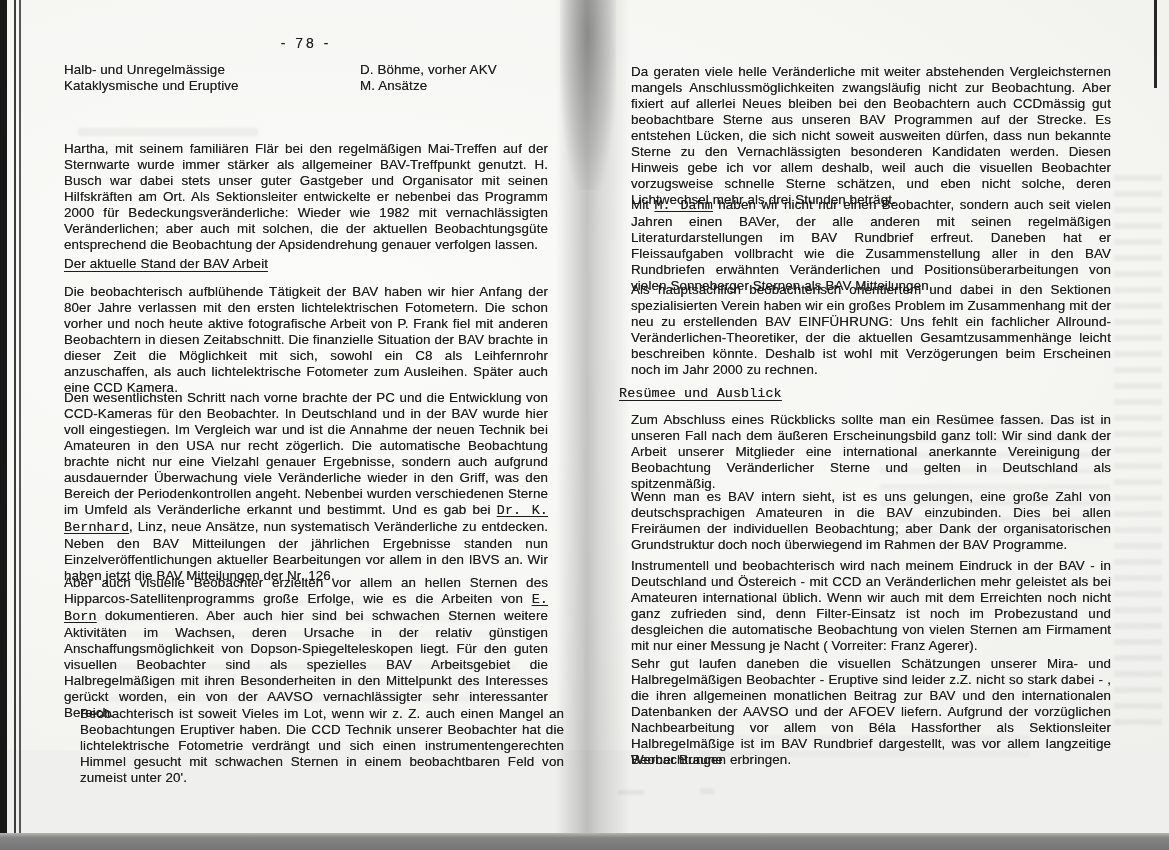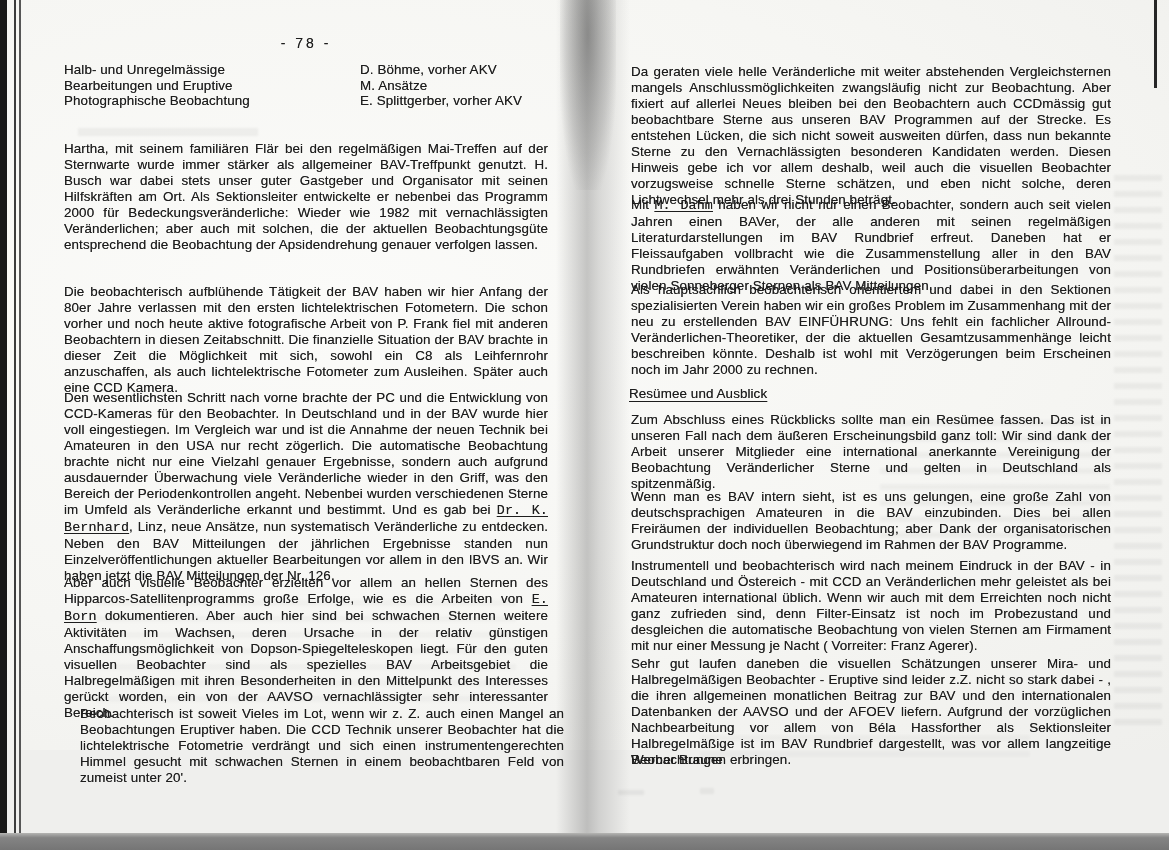--- a/index.html
+++ b/index.html
@@ -78,51 +78,48 @@
   <div class="page page-left">
 
     <div class="block pageno" style="left:64px;top:35px;width:484px;">- 78 -</div>
 
     <div class="block" style="left:64px;top:62px;width:484px;">
       <div class="assign-row">
         <span>Halb- und Unregelmässige</span>
         <span class="assign-person">D. Böhme, vorher AKV</span>
       </div>
       <div class="assign-row">
-        <span>Bearbeitungen und Eruptive</span>
+        <span>Kataklysmische und Eruptive</span>
         <span class="assign-person">M. Ansätze</span>
-      </div>
-      <div class="assign-row">
-        <span>Photographische Beobachtung</span>
-        <span class="assign-person">E. Splittgerber, vorher AKV</span>
       </div>
     </div>
 
     <div class="block just" style="left:64px;top:141px;width:484px;">Hartha, mit seinem familiären Flär bei den regelmäßigen Mai-Treffen auf der Sternwarte wurde immer stärker als allgemeiner BAV-Treffpunkt genutzt. H. Busch war dabei stets unser guter Gastgeber und Organisator mit seinen Hilfskräften am Ort. Als Sektionsleiter entwickelte er nebenbei das Programm 2000 für Bedeckungsveränderliche: Wieder wie 1982 mit vernachlässigten Veränderlichen; aber auch mit solchen, die der aktuellen Beobachtungsgüte entsprechend die Beobachtung der Apsidendrehung genauer verfolgen lassen.</div>
 
+    <div class="block heading" style="left:64px;top:256px;width:484px;">Der aktuelle Stand der BAV Arbeit</div>
 
     <div class="block just" style="left:64px;top:284px;width:484px;">Die beobachterisch aufblühende Tätigkeit der BAV haben wir hier Anfang der 80er Jahre verlassen mit den ersten lichtelektrischen Fotometern. Die schon vorher und noch heute aktive fotografische Arbeit von P. Frank  fiel mit anderen Beobachtern in diesen Zeitabschnitt. Die finanzielle Situation der BAV brachte in dieser Zeit die Möglichkeit mit sich, sowohl ein C8 als Leihfernrohr anzuschaffen, als auch lichtelektrische Fotometer zum Ausleihen. Später auch eine CCD Kamera.</div>
 
     <div class="block just" style="left:64px;top:390px;width:484px;"><span>Den wesentlichsten Schritt nach vorne brachte der PC und die Entwicklung von CCD-Kameras für den Beobachter. In Deutschland und in der BAV  wurde hier voll eingestiegen. Im Vergleich war und ist die Annahme der neuen Technik bei Amateuren in den USA nur recht zögerlich. Die automatische Beobachtung brachte nicht nur eine Vielzahl genauer Ergebnisse, sondern auch aufgrund ausdauernder Überwachung viele Veränderliche wieder in den Griff, was den Bereich der Periodenkontrollen angeht. Nebenbei wurden verschiedenen Sterne im Umfeld als Veränderliche erkannt und bestimmt. Und es gab bei </span><span class="uline">Dr. K. Bernhard</span><span>, Linz, neue Ansätze, nun systematisch Veränderliche zu entdecken. Neben den BAV Mitteilungen der jährlichen Ergebnisse standen nun Einzelveröffentlichungen aktueller Bearbeitungen vor allem in den IBVS an. Wir haben jetzt die BAV Mitteilungen der Nr. 126.</span></div>
 
     <div class="block just" style="left:64px;top:575px;width:484px;"><span>Aber auch visuelle Beobachter erzielten vor allem an hellen  Sternen des Hipparcos-Satellitenprogramms große Erfolge, wie es die Arbeiten von </span><span class="uline">E. Born</span><span> dokumentieren. Aber auch hier sind bei schwachen Sternen weitere Aktivitäten im Wachsen, deren Ursache in der relativ günstigen Anschaffungsmöglichkeit von Dopson-Spiegelteleskopen liegt. Für den guten visuellen Beobachter sind als spezielles BAV Arbeitsgebiet die Halbregelmäßigen mit ihren Besonderheiten in den Mittelpunkt des Interesses gerückt worden, ein von der AAVSO vernachlässigter sehr interessanter Bereich.</span></div>
 
     <div class="block just" style="left:80px;top:706px;width:484px;">Beobachterisch ist soweit  Vieles im Lot, wenn wir z. Z. auch einen Mangel an Beobachtungen Eruptiver haben. Die CCD Technik unserer Beobachter hat die lichtelektrische Fotometrie  verdrängt und sich einen instrumentengerechten Himmel gesucht mit schwachen Sternen in einem beobachtbaren Feld von zumeist unter 20'.</div>
   </div>
 
   <div class="page page-right">
 
 
     <div class="block just" style="left:46px;top:64px;width:480px;">Da geraten viele helle Veränderliche mit weiter abstehenden Vergleichsternen mangels Anschlussmöglichkeiten zwangsläufig nicht zur Beobachtung. Aber fixiert auf allerlei Neues bleiben bei den Beobachtern auch CCDmässig gut beobachtbare Sterne aus unseren BAV Programmen auf der Strecke. Es entstehen Lücken, die sich nicht soweit ausweiten dürfen, dass nun bekannte Sterne zu den Vernachlässigten besonderen Kandidaten werden. Diesen Hinweis gebe ich vor allem deshalb, weil auch die visuellen Beobachter vorzugsweise schnelle Sterne schätzen, und eben nicht solche, deren Lichtwechsel mehr als drei Stunden beträgt.</div>
 
     <div class="block just" style="left:46px;top:197px;width:480px;"><span>Mit </span><span class="uline">M. Dahm</span><span> haben wir nicht nur einen Beobachter, sondern auch seit vielen Jahren einen BAVer, der alle anderen mit seinen regelmäßigen Literaturdarstellungen im BAV Rundbrief erfreut. Daneben hat er Fleissaufgaben vollbracht wie die Zusammenstellung aller in den BAV Rundbriefen erwähnten Veränderlichen und Positionsüberarbeitungen von vielen Sonneberger Sternen als BAV Mitteilungen.</span></div>
 
     <div class="block just" style="left:46px;top:282px;width:480px;">Als hauptsächlich beobachterisch orientiertem und dabei in den Sektionen spezialisierten Verein haben wir ein großes Problem im Zusammenhang mit der neu zu erstellenden BAV EINFÜHRUNG: Uns fehlt ein fachlicher Allround-Veränderlichen-Theoretiker, der die aktuellen Gesamtzusammenhänge leicht beschreiben könnte. Deshalb ist wohl mit Verzögerungen beim Erscheinen noch im Jahr 2000 zu rechnen.</div>
 
-    <div class="block heading" style="left:44px;top:386px;width:480px;">Resümee und Ausblick</div>
+    <div class="block heading" style="left:34px;top:386px;width:480px;font-family:Liberation Mono, monospace;">Resümee und Ausblick</div>
 
     <div class="block just" style="left:46px;top:412px;width:480px;">Zum Abschluss eines Rückblicks sollte man ein Resümee fassen. Das ist in unseren Fall nach dem äußeren Erscheinungsbild ganz toll: Wir sind dank der Arbeit unserer Mitglieder eine international anerkannte Vereinigung der Beobachtung Veränderlicher Sterne und gelten in Deutschland als spitzenmäßig.</div>
 
     <div class="block just" style="left:46px;top:489px;width:480px;">Wenn man es BAV intern sieht, ist es uns gelungen, eine große Zahl von deutschsprachigen Amateuren in die BAV einzubinden. Dies bei allen Freiräumen der individuellen Beobachtung; aber Dank der organisatorischen Grundstruktur doch noch überwiegend im Rahmen der BAV Programme.</div>
 
     <div class="block just" style="left:46px;top:558px;width:480px;">Instrumentell und beobachterisch wird nach meinem Eindruck in der BAV - in Deutschland und Östereich - mit CCD an Veränderlichen mehr geleistet als bei Amateuren international üblich. Wenn wir auch mit dem Erreichten noch nicht ganz zufrieden sind, denn Filter-Einsatz ist noch im Probezustand und desgleichen die automatische Beobachtung von vielen Sternen am Firmament mit nur einer Messung je Nacht ( Vorreiter: Franz Agerer).</div>
 
     <div class="block just" style="left:46px;top:656px;width:480px;">Sehr gut laufen daneben die visuellen Schätzungen unserer Mira- und Halbregelmäßigen Beobachter - Eruptive sind leider z.Z. nicht so stark dabei - , die ihren allgemeinen monatlichen Beitrag zur BAV und den internationalen Datenbanken der AAVSO und der AFOEV liefern. Aufgrund der vorzüglichen Nachbearbeitung vor allem von Béla Hassforther als Sektionsleiter Halbregelmäßige ist im BAV Rundbrief dargestellt, was vor allem langzeitige Beobachtungen erbringen.</div>
 
     <div class="block sig" style="left:46px;top:752px;width:480px;">Werner Braune</div>

